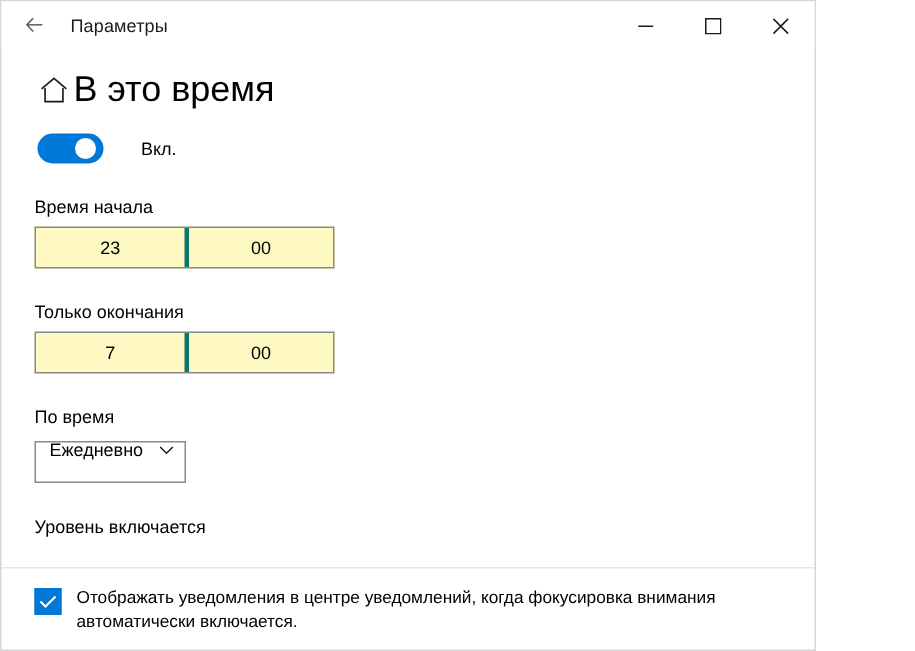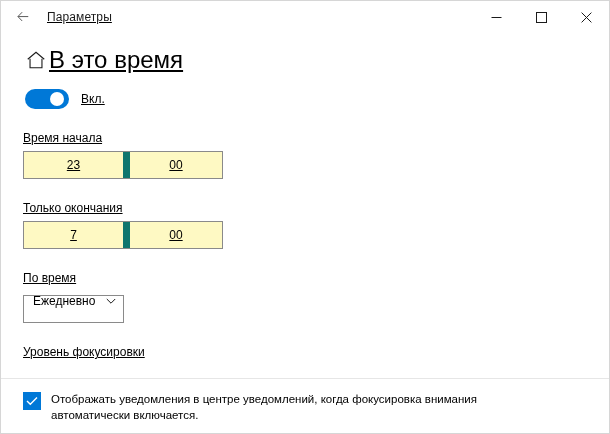--- a/index.html
+++ b/index.html
@@ -9,28 +9,27 @@
   body {
     width: 610px;
     height: 434px;
     background: #ffffff;
     font-family: "Liberation Sans", sans-serif;
     color: #000000;
     overflow: hidden;
   }
   .window {
     position: relative;
-    width: 610px;
+    width: 544px;
     height: 434px;
     background: #ffffff;
     border: 1px solid #d6d6d6;
     box-sizing: border-box;
     display: flex;
     flex-direction: column;
-    text-decoration: underline;
   }
   
   .titlebar {
     height: 32px;
     display: flex;
     align-items: center;
     flex: 0 0 auto;
     background: #ffffff;
   }
   .titlebar-back {
@@ -85,21 +84,21 @@
   .page-title {
     font-size: 24px;
     font-weight: normal;
     color: #000000;
     line-height: 1.1;
   }
   
   .toggle-row {
     display: flex;
     align-items: center;
-    gap: 12px;
+    gap: 25px;
     margin-top: 16px;
     margin-left: 2px;
   }
   .toggle {
     width: 44px;
     height: 20px;
     border-radius: 10px;
     background: #0078d7;
     position: relative;
     flex: 0 0 auto;
@@ -135,21 +134,21 @@
   .time-cell {
     flex: 1 1 50%;
     display: flex;
     align-items: center;
     justify-content: center;
     font-size: 12px;
     color: #000000;
     box-sizing: border-box;
   }
   .time-cell.second {
-    border-left: 7px solid #0f766e;
+    border-left: 3px solid #0f766e;
   }
   
   .combo {
     height: 28px;
     border: 1px solid #8a8a8a;
     box-sizing: border-box;
     background: #ffffff;
     display: inline-flex;
     align-items: center;
     padding: 0 6px 16px 9px;
@@ -270,21 +269,21 @@
     <div class="field-label">По время</div>
     <div class="combo combo-days">
       <span>Ежедневно</span>
       <span class="chev">
         <svg width="10" height="7" viewBox="0 0 10 7" aria-hidden="true">
           <path d="M0.8 1 L5 5.2 L9.2 1" fill="none" stroke="currentColor" stroke-width="1"></path>
         </svg>
       </span>
     </div>
 
-    <div class="field-label">Уровень фокусировки</div>
+    <div class="field-label">Уровень включается</div>
 
     <div class="footer-sep"></div>
 
     <div class="check-row">
       <div class="checkbox">
         <svg width="12" height="10" viewBox="0 0 12 10" aria-hidden="true">
           <path d="M1 5 L4.3 8.3 L11 1.6" fill="none" stroke="#ffffff" stroke-width="1.4"></path>
         </svg>
       </div>
       <div class="check-text">Отображать уведомления в центре уведомлений, когда фокусировка внимания автоматически включается.</div>

